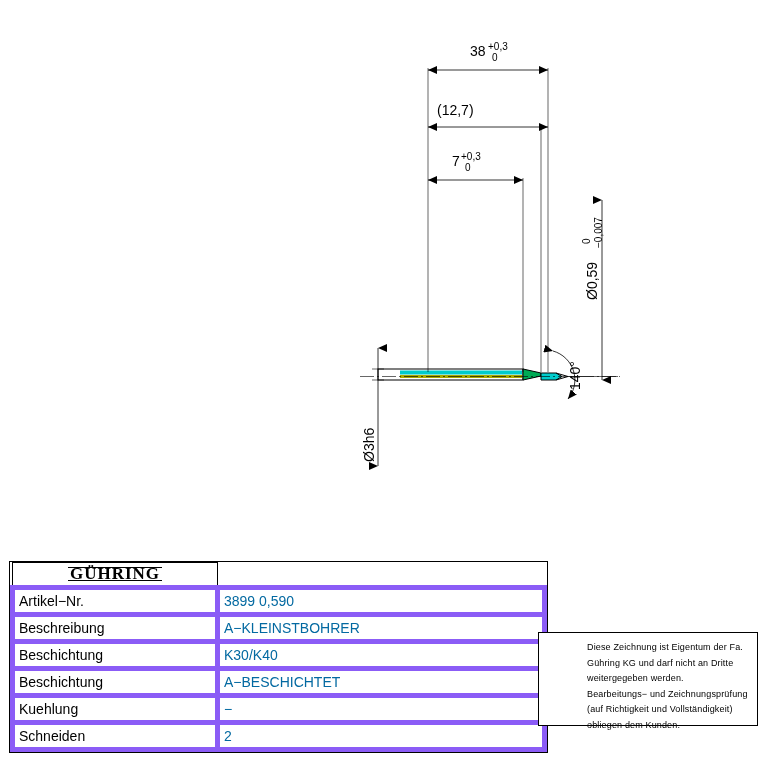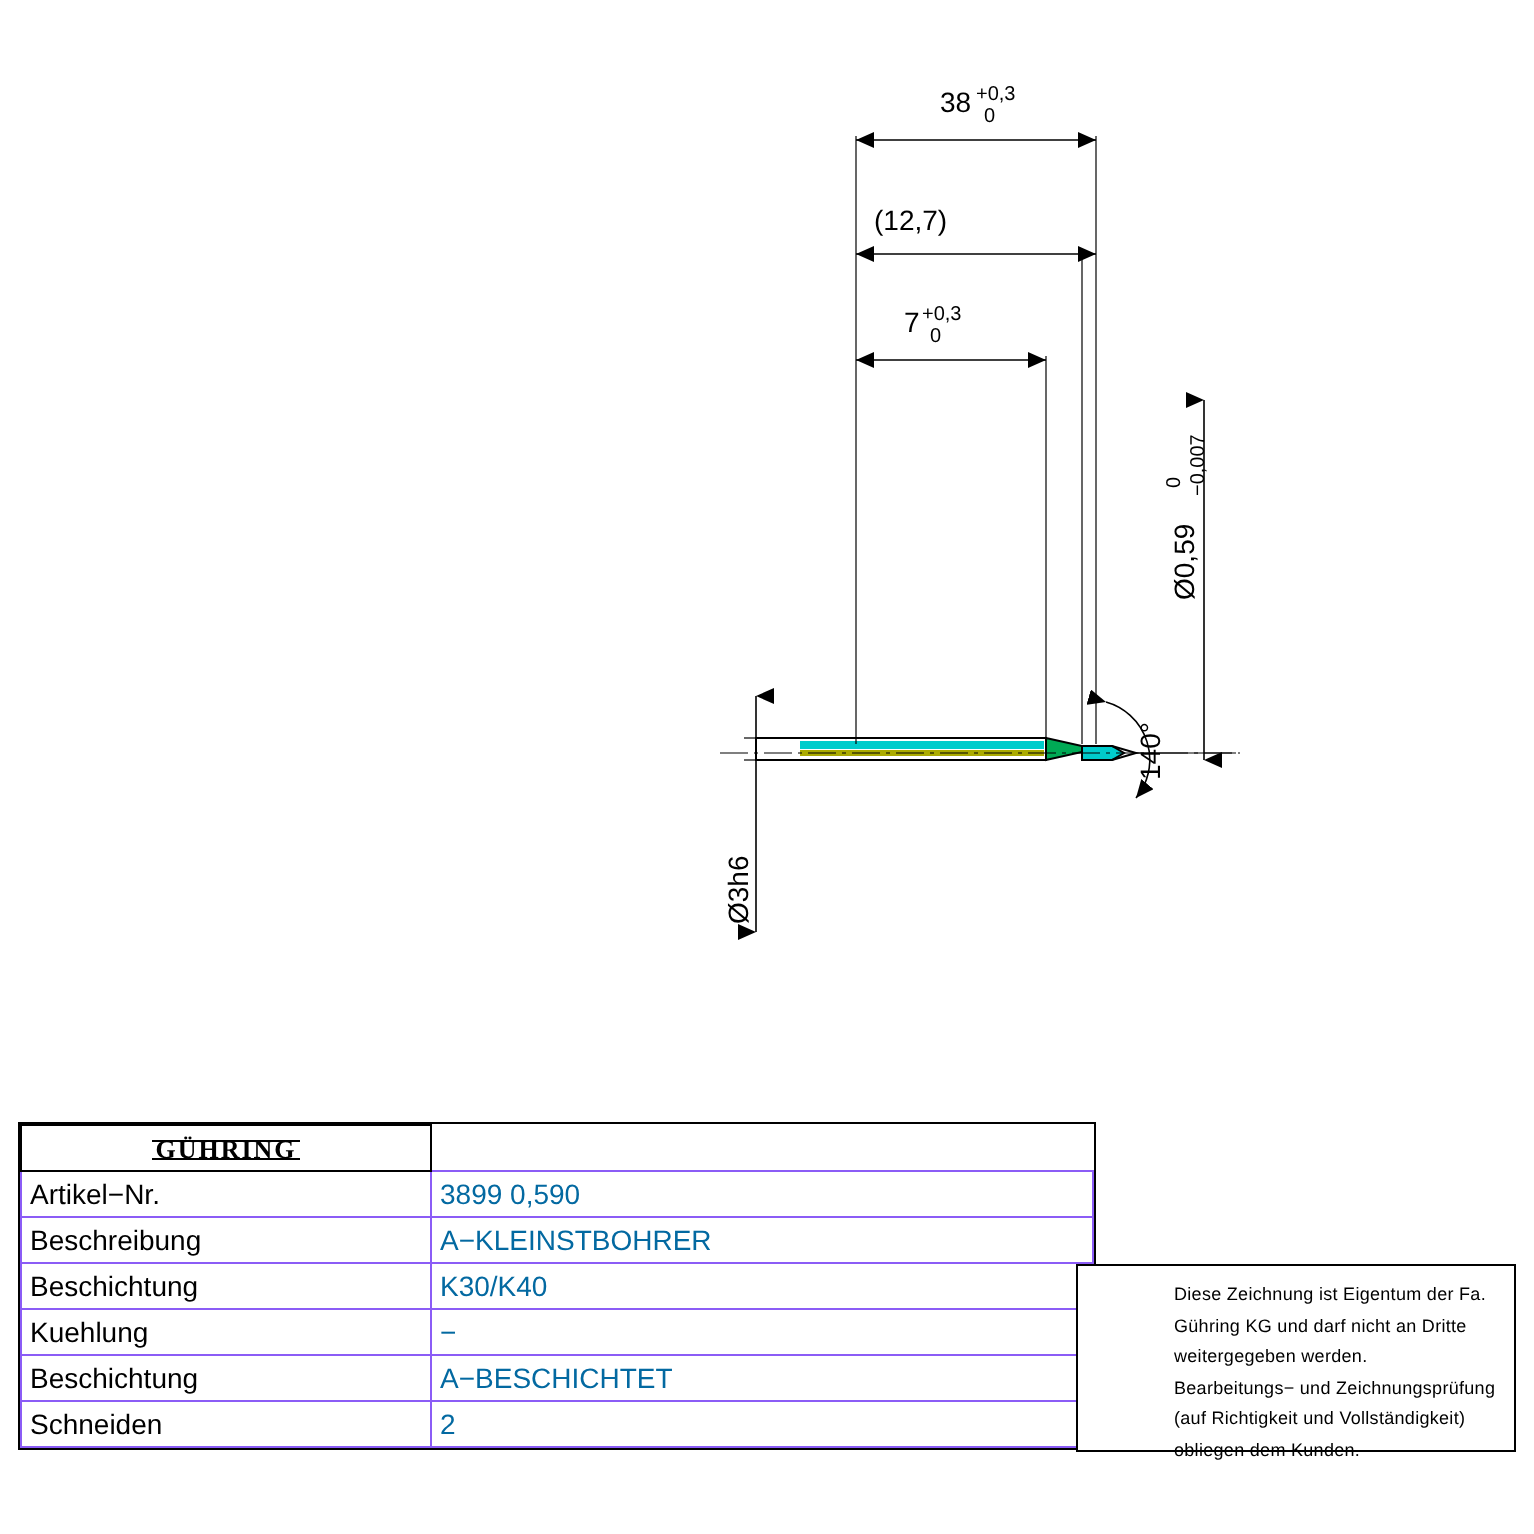--- a/index.html
+++ b/index.html
@@ -48,21 +48,21 @@
     border: 1px solid #000000;
     border-collapse: collapse;
     background: #ffffff;
   }
   #title-block table {
     border-collapse: collapse;
     width: 100%;
     table-layout: fixed;
   }
   #title-block td {
-    border: 1px solid #8b5cf6;
+    border: 5px solid #8b5cf6;
     height: 22px;
     padding: 0 4px;
     font-size: 14px;
     font-family: "Liberation Sans", sans-serif;
     vertical-align: middle;
     white-space: nowrap;
     overflow: hidden;
   }
   #title-block td.label-col {
     width: 196px;
@@ -79,21 +79,21 @@
   }
   #title-block tr.logo-row td.logo-blank {
     border: none;
   }
   .logo-cell {
     text-align: center;
     padding: 0;
   }
   .logo-text {
     font-family: "Liberation Serif", serif;
-    font-size: 13px;
+    font-size: 17px;
     font-weight: bold;
     letter-spacing: 1px;
     color: #000000;
     position: relative;
     display: inline-block;
     padding: 0 2px;
   }
   .logo-text::before {
     content: "";
     position: absolute;
@@ -234,26 +234,26 @@
       </tr>
       <tr>
         <td class="label-col">Beschreibung</td>
         <td class="value-col">A−KLEINSTBOHRER</td>
       </tr>
       <tr>
         <td class="label-col">Beschichtung</td>
         <td class="value-col">K30/K40</td>
       </tr>
       <tr>
+        <td class="label-col">Beschichtung</td>
+        <td class="value-col">A−BESCHICHTET</td>
+      </tr>
+      <tr>
         <td class="label-col">Kuehlung</td>
         <td class="value-col">−</td>
-      </tr>
-      <tr>
-        <td class="label-col">Beschichtung</td>
-        <td class="value-col">A−BESCHICHTET</td>
       </tr>
       <tr>
         <td class="label-col">Schneiden</td>
         <td class="value-col">2</td>
       </tr>
     </tbody>
       </table>
   </div>
 
   <div id="note-box">

